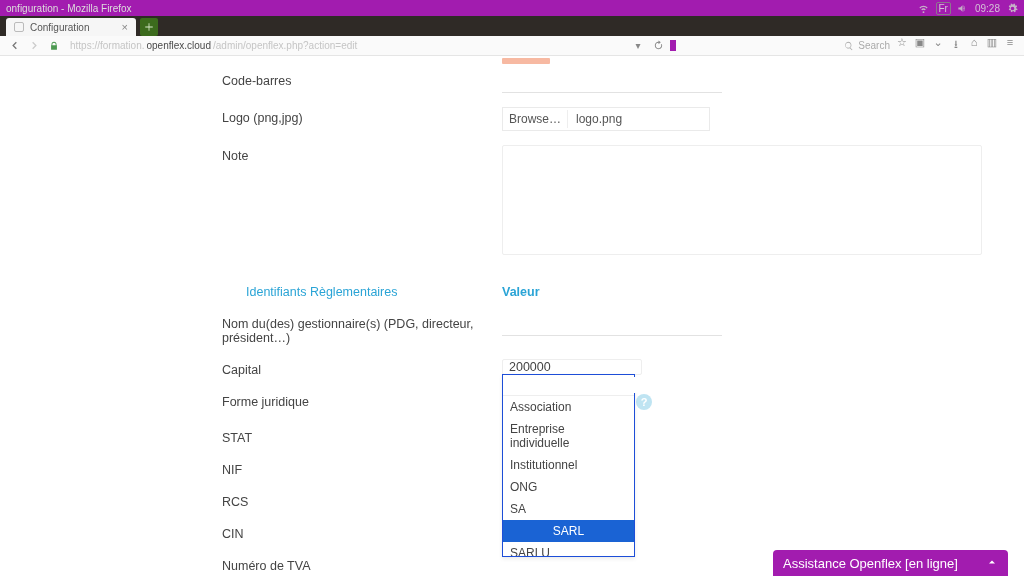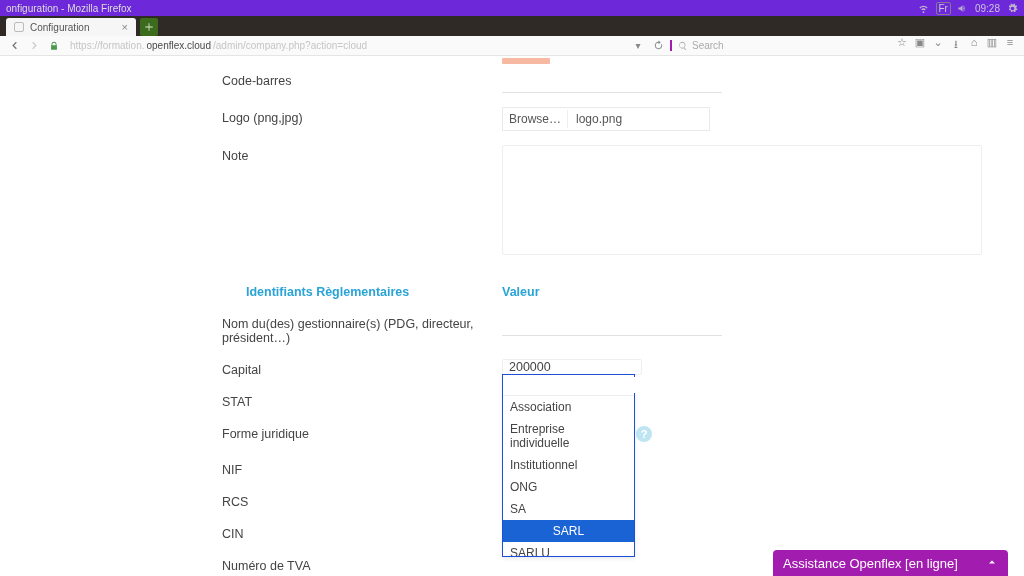--- a/index.html
+++ b/index.html
@@ -1,19 +1,19 @@
 <!DOCTYPE html>
 <html><head>
 <meta charset="utf-8">
 <style>
   * { margin: 0; padding: 0; box-sizing: border-box; font-family: "Helvetica Neue", Helvetica, Arial, sans-serif; }
   body { width: 1024px; height: 576px; overflow: hidden; background: #fff; color: #333; font-size: 13px; }
 
   
-  .os-bar { height: 16px; background: #6d28d9; color: #ddd; display: flex; align-items: center; font-size: 10px; padding: 0 6px; }
+  .os-bar { height: 16px; background: #a21caf; color: #ddd; display: flex; align-items: center; font-size: 10px; padding: 0 6px; }
   .os-bar .title { flex: 1; }
   .os-bar .right { display: flex; gap: 6px; align-items: center; }
   .os-bar .right span { opacity: .85; }
   .os-icon { display: inline-flex; width: 12px; height: 12px; align-items: center; justify-content: center; }
 
   
   .tab-strip { height: 20px; background: #2f2a26; display: flex; align-items: flex-end; padding-left: 6px; }
   .tab { background: #f6f6f6; height: 18px; display: flex; align-items: center; gap: 6px;
          padding: 0 8px; border-top-left-radius: 3px; border-top-right-radius: 3px;
          font-size: 10px; color: #555; min-width: 130px; }
@@ -23,41 +23,41 @@
   .tab-add svg { width: 10px; height: 10px; fill: #d8eacb; }
 
   
   .addr-bar { height: 20px; background: #fafafa; border-bottom: 1px solid #e5e5e5; display: flex; align-items: center;
               gap: 4px; padding: 0 6px; font-size: 10px; color: #777; }
   .nav-btn { width: 16px; height: 14px; display: inline-flex; align-items: center; justify-content: center; color: #888; cursor: pointer; }
   .url-box { flex: 1; display: flex; align-items: center; gap: 2px; padding: 0 4px; }
   .url-faint { color: #c5c5c5; }
   .url-mid { color: #4a4a4a; }
   .reload-box { display: flex; align-items: center; gap: 4px; color: #999; }
-  .search-box { width: 220px; border-left: 2px solid #a21caf; padding-left: 6px; color: #aaa; display: flex; gap: 4px; align-items: center; }
+  .search-box { width: 220px; border-left: 6px solid #a21caf; padding-left: 6px; color: #aaa; display: flex; gap: 4px; align-items: center; justify-content: flex-end; }
   .toolbar-icons { display: flex; gap: 6px; padding: 0 2px; color: #888; }
   .toolbar-icons span { width: 12px; text-align: center; cursor: pointer; font-size: 11px; }
 
   
   .page { position: relative; height: 520px; overflow: hidden; background: #fff; }
   .form-area { position: absolute; left: 222px; top: 0; right: 20px; }
   .form-row { display: flex; align-items: flex-start; margin-bottom: 14px; }
   .form-row .lbl { width: 280px; color: #444; font-size: 12.5px; padding-top: 4px; }
   .form-row .val { flex: 0 0 230px; }
 
   .chip-bar { height: 6px; width: 48px; background: #f7b9a2; border-radius: 1px; }
 
   .text-input { width: 220px; border: none; border-bottom: 1px solid #e2e2e2; padding: 4px 2px; font-size: 12px; color: #555; outline: none; }
   .file-row { display: flex; align-items: center; gap: 8px; border: 1px solid #eaeaea; width: 208px; height: 24px; }
   .file-btn { padding: 2px 6px; border-right: 1px solid #eee; color: #555; font-size: 12px; cursor: pointer; }
   .file-name { font-size: 12px; color: #555; }
   .textarea { width: 480px; height: 110px; border: 1px solid #eee; border-radius: 2px; }
 
   .section-head { display: flex; margin-top: 30px; margin-bottom: 14px; }
-  .section-head .col1 { width: 280px; color: #2aa4d6; font-weight: 700; font-size: 12.5px; padding-left: 24px; }
+  .section-head .col1 { width: 280px; color: #2aa4d6; font-weight: 400; font-size: 12.5px; padding-left: 24px; }
   .section-head .col2 { color: #2aa4d6; font-weight: 600; font-size: 12.5px; }
 
   .cap-input { width: 140px; border: 1px solid #eee; border-radius: 2px; padding: 0 6px; font-size: 12.5px; color: #444; }
 
   
   .select2 { position: relative; width: 150px; display: flex; align-items: center; }
   .select2 .sel-display { flex: 1; border: 1px solid #e5e5e5; border-right: none; height: 22px;
                            padding: 0 6px; display: flex; align-items: center; font-size: 12.5px; color: #555; }
   .select2 .sel-arrow { width: 20px; height: 22px; background: #60c6ea; display: flex; align-items: center; justify-content: center; cursor: pointer; }
   .select2 .sel-arrow svg { width: 10px; height: 10px; fill: #fff; }
@@ -131,21 +131,21 @@
       </svg>
   </span>
   <span class="nav-btn">
     <svg viewBox="0 0 24 24" width="10" height="10" fill="#4c9950">
         <path d="M6 10V8a6 6 0 1112 0v2h1v11H5V10h1zm2 0h8V8a4 4 0 10-8 0v2z"></path>
       </svg>
   </span>
   <div class="url-box">
     <span class="url-faint">https://formation.</span>
     <span class="url-mid">openflex.cloud</span>
-    <span class="url-faint">/admin/company.php?action=cloud</span>
+    <span class="url-faint">/admin/openflex.php?action=edit</span>
   </div>
   <div class="reload-box">
     <span class="nav-btn">▾</span>
     <span class="nav-btn">
       <svg viewBox="0 0 24 24" width="11" height="11" fill="#888">
           <path d="M12 4a8 8 0 107.4 5h-2.2A6 6 0 116 12a6 6 0 016-6v3l5-4-5-4v3z"></path>
         </svg>
     </span>
   </div>
   <div class="search-box">
@@ -201,39 +201,39 @@
 
     <div class="form-row">
       <div class="lbl">Nom du(des) gestionnaire(s) (PDG, directeur, président…)</div>
       <div class="val"><input class="text-input" type="text" style=""></div>
     </div>
 
     <div class="form-row">
       <div class="lbl">Capital</div>
       <div class="val"><input class="cap-input" type="text" value="200000" style=""></div>
     </div>
-
-    <div class="form-row">
-        <div class="lbl">STAT</div>
-      </div>
 
     <div class="form-row">
       <div class="lbl">Forme juridique</div>
       <div class="val">
         <div class="select2">
           <div class="sel-display">SA</div>
           <div class="sel-arrow">
             <svg viewBox="0 0 24 24">
                 <path d="M6 9l6 6 6-6z"></path>
               </svg>
           </div>
           <span class="help-ico">?</span>
         </div>
       </div>
     </div>
+
+    <div class="form-row">
+        <div class="lbl">STAT</div>
+      </div>
     <div class="form-row">
         <div class="lbl">NIF</div>
       </div>
     <div class="form-row">
         <div class="lbl">RCS</div>
       </div>
     <div class="form-row">
         <div class="lbl">CIN</div>
       </div>
     <div class="form-row">

